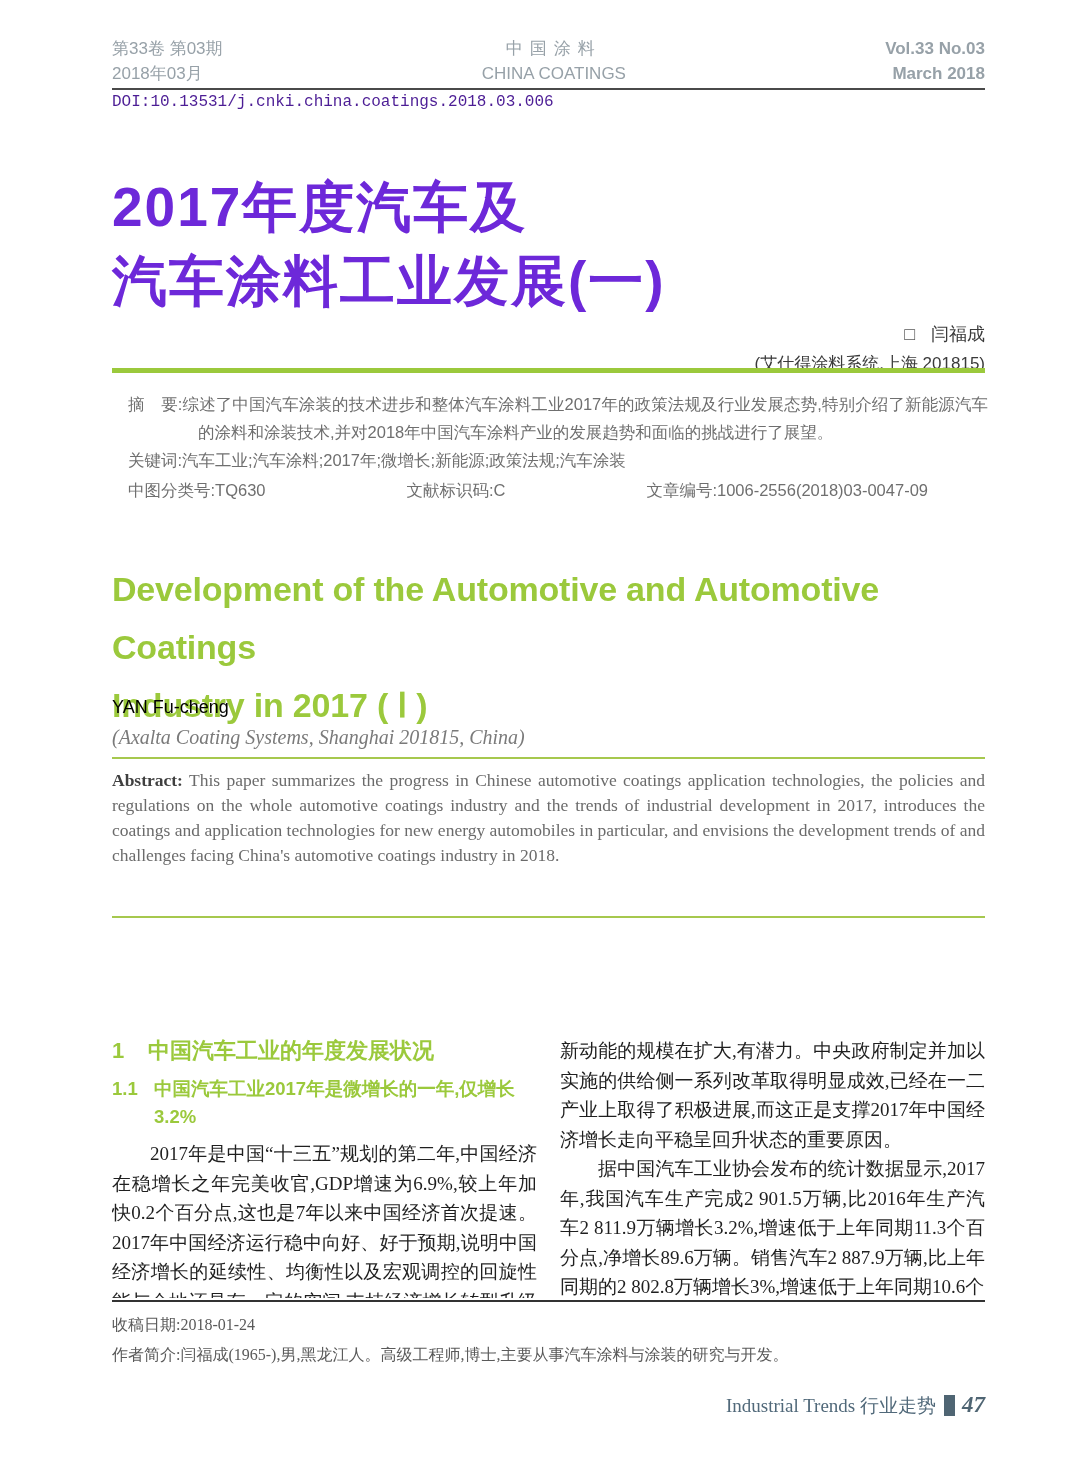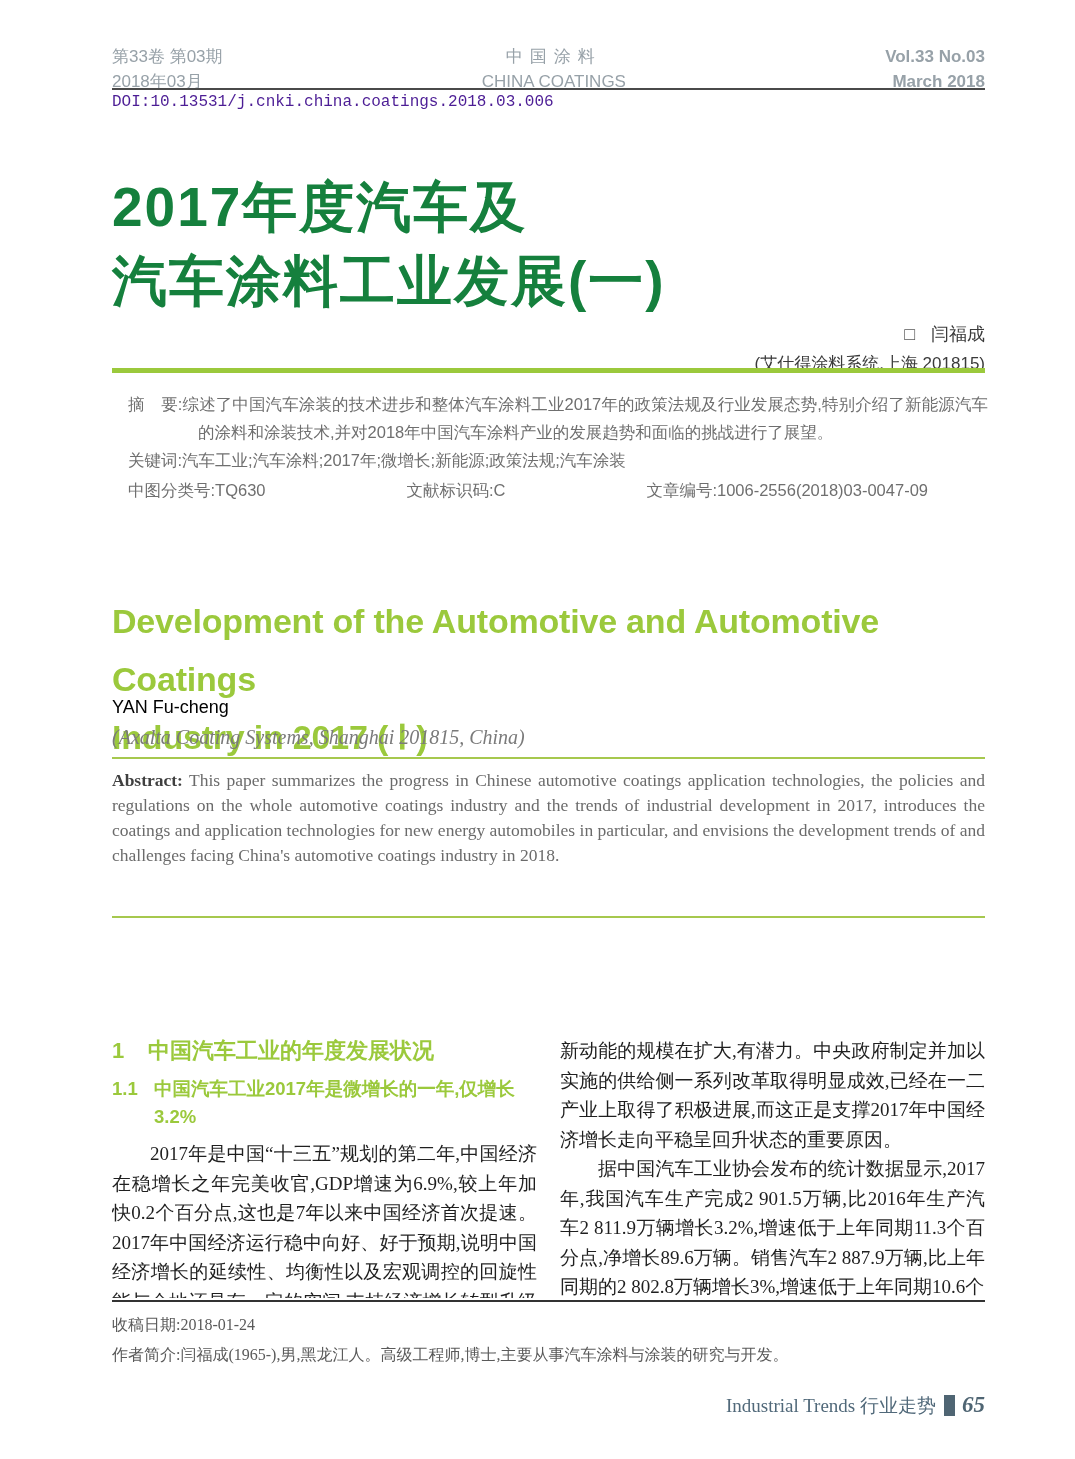--- a/index.html
+++ b/index.html
@@ -7,46 +7,46 @@
     position:relative;
     width:1075px; height:1459px;
     margin:0 auto;
     background:#ffffff;
     font-family:"Liberation Sans", sans-serif;
     overflow:hidden;
   }
   .abs { position:absolute; left:112px; right:90px; }
 
   
-  .journal-header { top:44px; display:flex; justify-content:space-between;
+  .journal-header { top:36px; display:flex; justify-content:space-between;
     color:#97a1a8; font-size:17px; line-height:25px; }
   .jh-left { text-align:left; }
   .jh-center { text-align:center; }
   .jh-center .cn { letter-spacing:7px; }
   .jh-right { text-align:right;font-weight:bold; }
   .rule-dark-top { top:88px; border-top:2px solid #4a4a4a; }
   .doi-line { top:93px; font-family:Liberation Mono, monospace; font-size:16px; color:#4c1d95; }
 
   
-  .title-cn { top:170px; color:#15803d; font-weight:bold; font-size:55px;
+  .title-cn { top:170px; color:#6d28d9; font-weight:bold; font-size:55px;
     line-height:74px; letter-spacing:2px; }
   .author-cn { top:322px; color:#3a3a3a; font-size:18px; line-height:24px;text-align:right; }
   .author-cn .marker { margin-right:16px; color:#5a5a5a; }
   .author-cn .affil { margin-left:31px; margin-top:6px; font-size:17px; }
   .green-bar { top:368px; height:5px; background:#9bc93c; }
 
   
   .abstract-cn { top:390px; color:#6f6f6f; font-size:16.5px; line-height:28px;
     padding-left:16px; }
   .abstract-cn .hang { margin:0; padding-left:70px; text-indent:-70px; width:790px; text-align:justify; }
   .abstract-cn .kw { margin:0; }
   .meta-row { display:flex; justify-content:space-between; width:800px; margin-top:2px; }
 
   
-  .title-en { top:592px; color:#9bc93c; font-weight:bold; font-size:34px;
+  .title-en { top:560px; color:#9bc93c; font-weight:bold; font-size:34px;
     line-height:58px; letter-spacing:-0.2px; }
   .author-en-name { top:697px; color:#000000; font-size:18px; }
   .author-en-affil { top:726px; color:#7a7a7a; font-size:20px;
     font-family:"Liberation Serif", serif; font-style:italic; }
   .rule-green-thin1 { top:757px; border-top:2px solid #a6c84e; }
   .rule-green-thin2 { top:916px; border-top:2px solid #a6c84e; }
 
   
   .abstract-en { top:768px; font-family:"Liberation Serif", serif;
     color:#6b6b6b; font-size:17.5px; line-height:25px; text-align:justify; }
@@ -158,16 +158,16 @@
   </div>
 
   <div class="abs foot-rule"></div>
   <div class="abs footnotes">
     <p>收稿日期:2018-01-24</p>
     <p>作者简介:闫福成(1965-),男,黑龙江人。高级工程师,博士,主要从事汽车涂料与涂装的研究与开发。</p>
   </div>
 
   <div class="abs page-footer">
     <span>Industrial Trends</span>
-    <span>行业走势</span><span class="bar"></span><span class="pageno">65</span>
+    <span>行业走势</span><span class="bar"></span><span class="pageno">47</span>
   </div>
 
 </div>
 
 </body></html>

